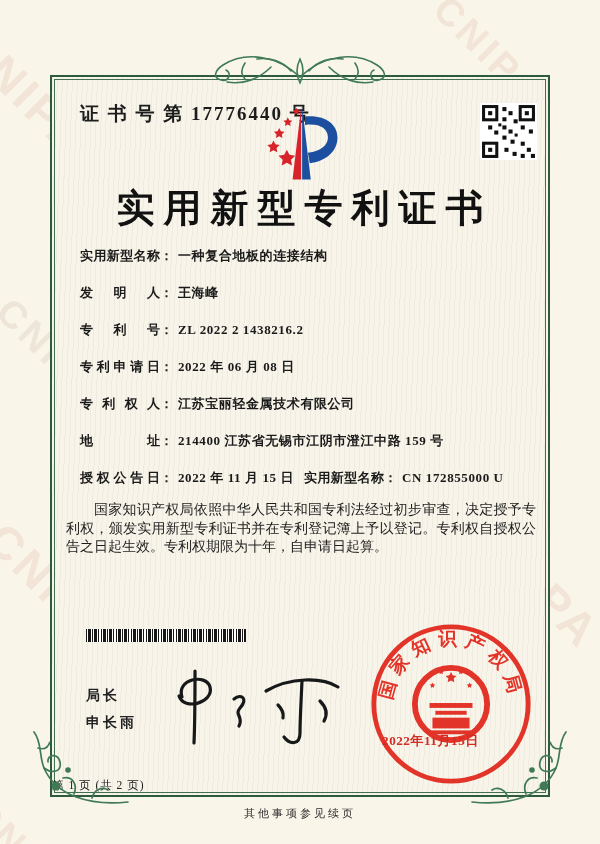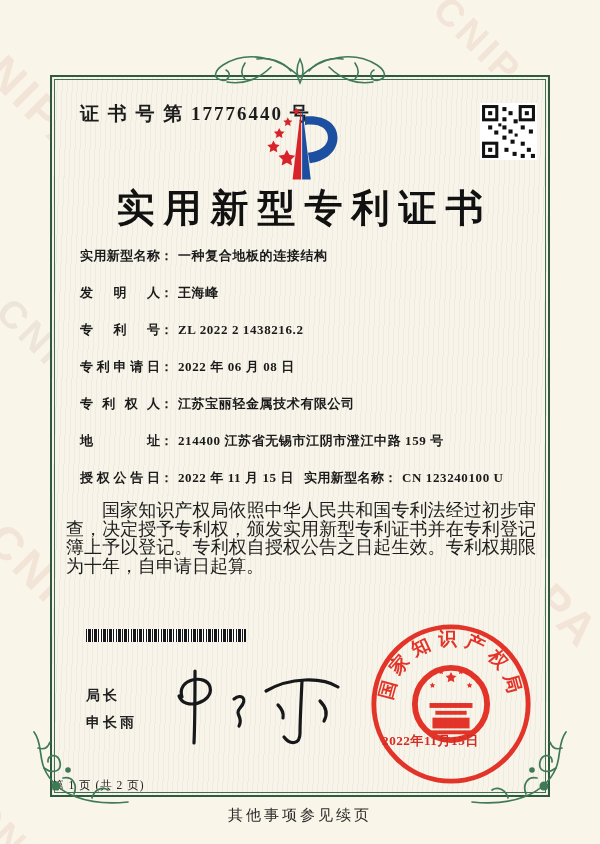--- a/index.html
+++ b/index.html
@@ -49,41 +49,41 @@
   .frow{height:37px;line-height:14px;white-space:nowrap;}
   .flabel{display:inline-block;width:80px;text-align:justify;text-align-last:justify;font-weight:600;vertical-align:top;}
   .fcolon{font-weight:600;margin-right:5px;}
   .fvalue{font-weight:600;letter-spacing:.6px;}
   .grant{position:relative;}
   .grant-right{position:absolute;left:224px;top:0;white-space:nowrap;}
 
   
   .paras{
     position:absolute;left:14px;right:12px;top:424px;
-    font-size:18px;line-height:18.6px;text-align:justify;color:#1d1d1d;font-weight:500;
+    font-size:14px;line-height:18.6px;text-align:justify;color:#1d1d1d;font-weight:500;
   }
   .paras p{margin:0;text-indent:2em;}
 
   
   .barcode{
     position:absolute;left:34px;top:552px;width:160px;height:13px;background-color:#fff;
     background-image:repeating-linear-gradient(90deg,
       #161616 0 1.2px, #fff 1.2px 2.4px,
       #161616 2.4px 4.8px, #fff 4.8px 6px,
       #161616 6px 6.6px, #fff 6.6px 8.4px,
       #161616 8.4px 10.8px, #fff 10.8px 12px,
       #161616 12px 12.6px, #fff 12.6px 15px);
   }
   .sig-title{position:absolute;left:34px;top:610px;font-size:14px;font-weight:600;letter-spacing:3px;}
   .sig-name{position:absolute;left:34px;top:637px;font-size:14px;font-weight:600;letter-spacing:3px;}
   .sig-script{position:absolute;left:110px;top:586px;width:200px;height:105px;}
   .seal{position:absolute;left:316px;top:544px;width:166px;height:166px;opacity:.93;}
 
   .page-num{position:absolute;left:0;right:0;top:701px;font-size:11.5px;letter-spacing:1px;color:#222;}
-  .bottom-note{position:absolute;left:0;right:0;top:806px;text-align:center;font-size:15px;letter-spacing:3px;color:#2a2a2a;z-index:2;}
+  .bottom-note{position:absolute;left:0;right:0;top:806px;text-align:center;font-size:11px;letter-spacing:3px;color:#2a2a2a;z-index:2;}
 
   .svgdefs{position:absolute;width:0;height:0;overflow:hidden;}
 </style>
 </head>
 <body>
 
 <svg class="svgdefs" aria-hidden="true">
   <defs>
     <path id="star5" d="M0,-10 2.939,-4.045 9.511,-3.09 4.755,1.545 5.878,8.09 0,5 -5.878,8.09 -4.755,1.545 -9.511,-3.09 -2.939,-4.045 Z"></path>
     <g id="flourish-arm" fill="none" stroke="#3f7a55" stroke-width="1.6" stroke-linecap="round">
@@ -189,21 +189,21 @@
       <span class="flabel">专利权人</span><span class="fcolon">：</span><span class="fvalue">江苏宝丽轻金属技术有限公司</span>
     </div>
     <div class="frow">
       <span class="flabel">地址</span><span class="fcolon">：</span><span class="fvalue">214400 江苏省无锡市江阴市澄江中路 159 号</span>
     </div>
     <div class="frow grant">
       <span>
         <span class="flabel">授权公告日</span><span class="fcolon">：</span><span class="fvalue">2022 年 11 月 15 日</span>
       </span>
       <span class="grant-right">
-        <span class="flabel">实用新型名称</span><span class="fcolon">：</span><span class="fvalue">CN 123240100 U</span>
+        <span class="flabel">实用新型名称</span><span class="fcolon">：</span><span class="fvalue">CN 172855000 U</span>
       </span>
     </div>
   </div>
 
   <div class="paras">
     <p>国家知识产权局依照中华人民共和国专利法经过初步审查，决定授予专利权，颁发实用新型专利证书并在专利登记簿上予以登记。专利权自授权公告之日起生效。专利权期限为十年，自申请日起算。</p>
   </div>
 
   <div class="barcode"></div>
 

